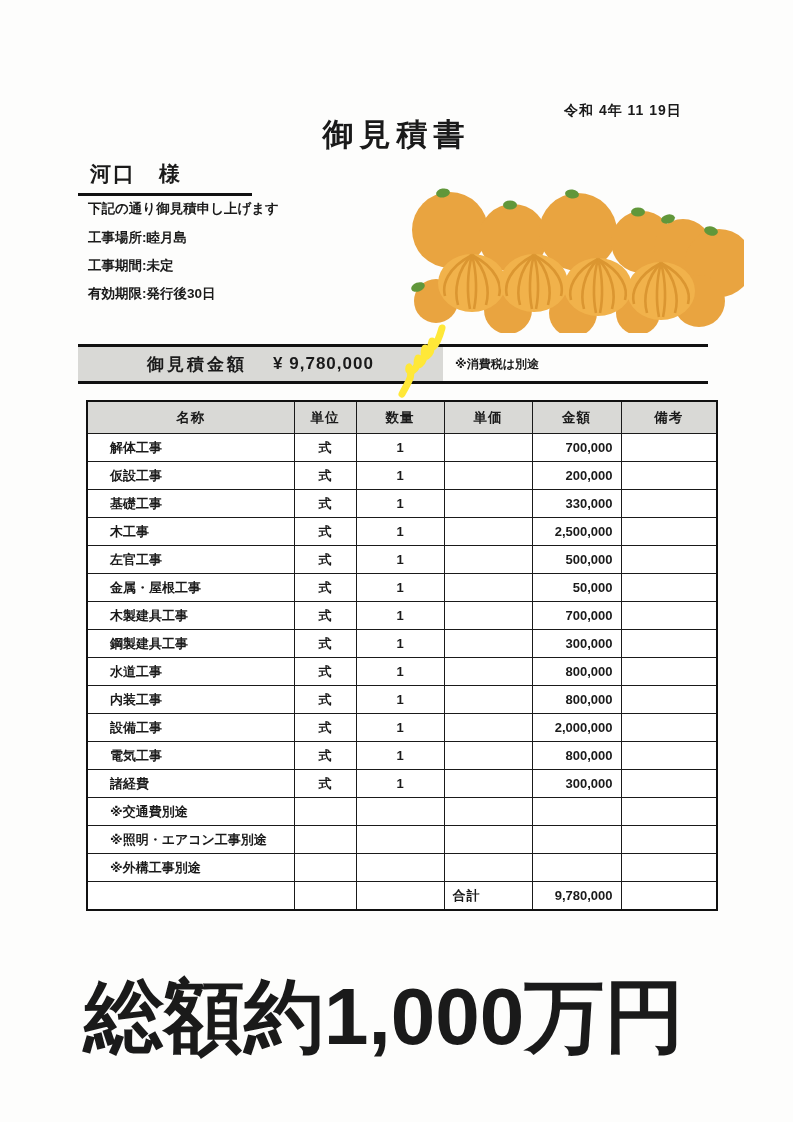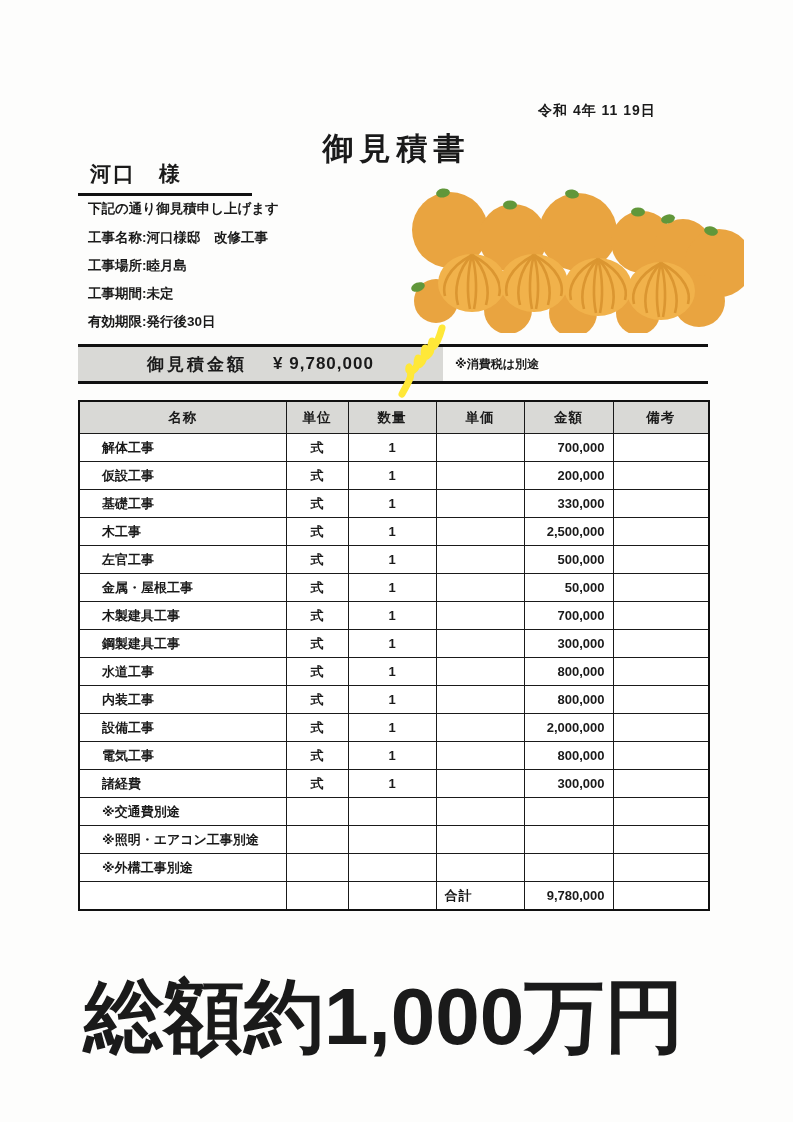--- a/index.html
+++ b/index.html
@@ -4,22 +4,22 @@
 <style>
   html,body{margin:0;padding:0;}
   body{
     width:793px;height:1122px;position:relative;background:#fdfdfc;
     font-family:"Liberation Sans","DejaVu Sans",sans-serif;color:#1a1a1a;
     overflow:hidden;
   }
   .abs{position:absolute;}
 
   
-  .date{left:538px;top:102px;font-size:14px;letter-spacing:1px;font-weight:600;}
-  .doc-title{left:0;top:128px;width:793px;text-align:center;font-size:31px;font-weight:800;letter-spacing:6px;}
+  .date{left:564px;top:102px;font-size:14px;letter-spacing:1px;font-weight:600;}
+  .doc-title{left:0;top:114px;width:793px;text-align:center;font-size:31px;font-weight:800;letter-spacing:6px;}
   .customer{left:78px;top:160px;width:162px;padding:0 0 5px 12px;border-bottom:3px solid #111;
             font-size:21px;font-weight:800;letter-spacing:2px;}
   .greeting{left:88px;top:200px;font-size:13.5px;font-weight:600;}
   .meta{left:88px;top:224px;font-size:13.5px;font-weight:600;line-height:28px;}
 
   
   .oranges{left:410px;top:183px;}
 
   
   .amount-bar{left:78px;top:344px;width:630px;height:34px;
@@ -27,21 +27,21 @@
   .amount-bar .gray{width:365px;background:#d9d9d6;display:flex;align-items:center;justify-content:center;gap:26px;}
   .amount-bar .label{font-size:17px;font-weight:800;letter-spacing:3px;}
   .amount-bar .value{font-size:17px;font-weight:800;letter-spacing:1px;}
   .amount-bar .tax{flex:1;display:flex;align-items:center;padding-left:12px;font-size:12px;font-weight:600;}
   .squiggle{left:392px;top:320px;z-index:5;}
 
   
   .est-table-wrap{left:78px;top:400px;}
   table{border-collapse:collapse;table-layout:fixed;width:630px;background:#fff;}
   th,td{border:1.5px solid #1a1a1a;overflow:hidden;white-space:nowrap;}
-  table{border:2.5px solid #111;}
+  table{border:2.5px solid #111;margin-left:8px;}
   th{height:29px;background:#d9d9d6;font-size:13.5px;font-weight:700;letter-spacing:1px;}
   td{height:27px;font-size:13px;font-weight:600;padding:0 4px;}
   td.c0{text-align:left;padding-left:22px;}
   td.c1,td.c2,td.c5{text-align:center;}
   td.c3{text-align:left;padding-left:8px;letter-spacing:1px;}
   td.c4{text-align:right;padding-right:8px;}
 
   
   .grand-total{left:84px;top:964px;width:709px;font-size:80px;font-weight:900;letter-spacing:0px;
     font-family:"Liberation Sans","DejaVu Sans",sans-serif;}
@@ -49,21 +49,20 @@
 </head>
 <body>
 
 <div class="abs date">令和 4年 11 19日</div>
 
 <div class="abs doc-title">御見積書</div>
 
 <div class="abs customer">河口　様</div>
 <div class="abs greeting">下記の通り御見積申し上げます</div>
 <div class="abs meta">
-  <div>工事名称:河口様邸　改修工事</div>
   <div>工事場所:睦月島</div>
   <div>工事期間:未定</div>
   <div>有効期限:発行後30日</div>
 </div>
 
 <svg class="abs oranges" width="334" height="150" viewBox="0 0 334 150" aria-hidden="true">
   <defs>
     <g id="mikan">
       <ellipse cx="0" cy="0" rx="34" ry="29" fill="#f1b24b"></ellipse>
       <path d="M0,-28 C -5,-10 -5,12 -2,26" stroke="#db9631" stroke-width="2.6" fill="none"></path>

